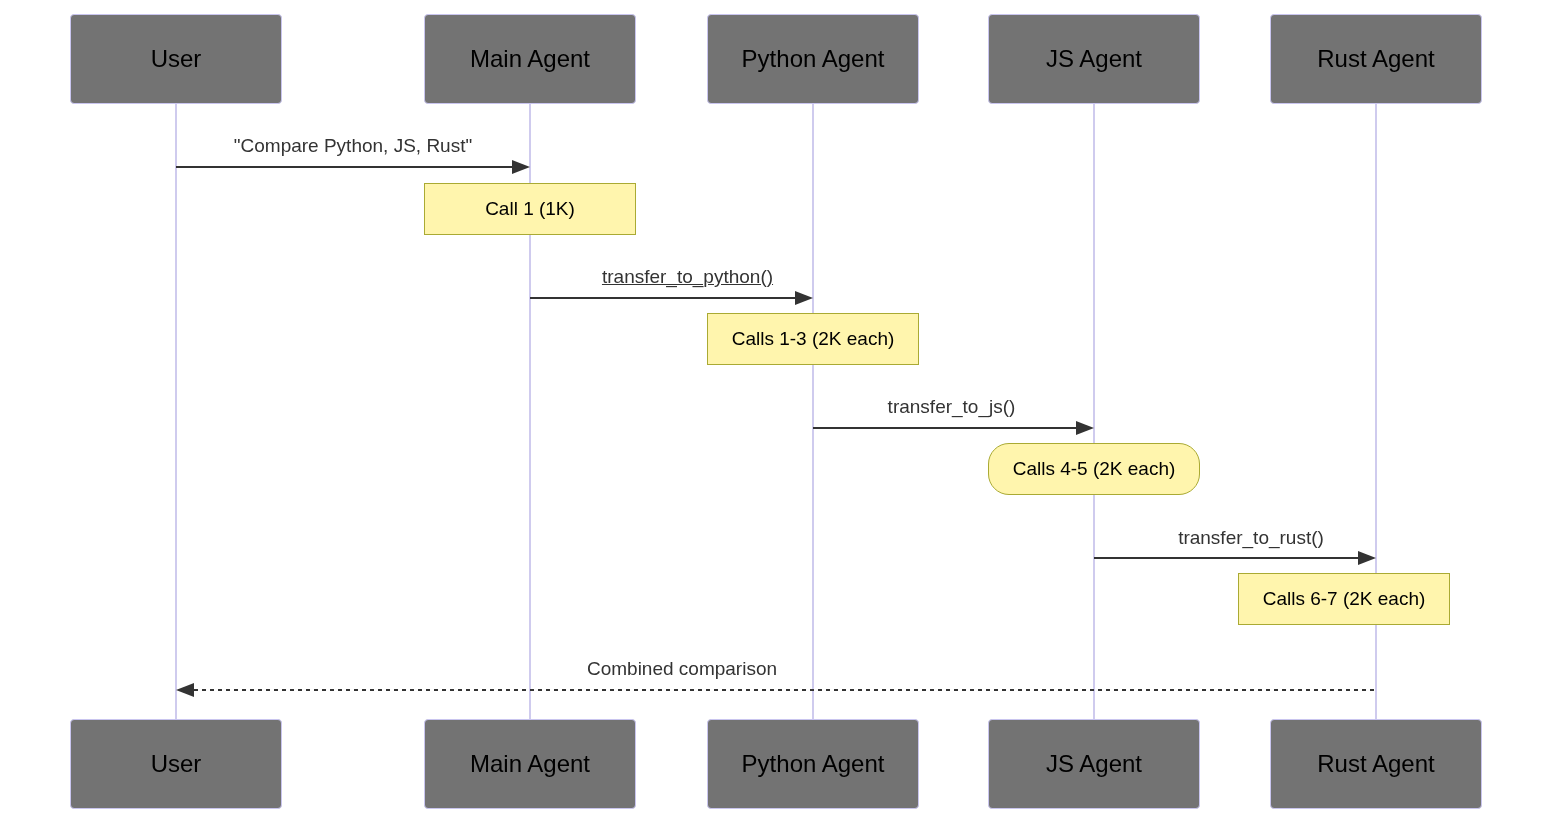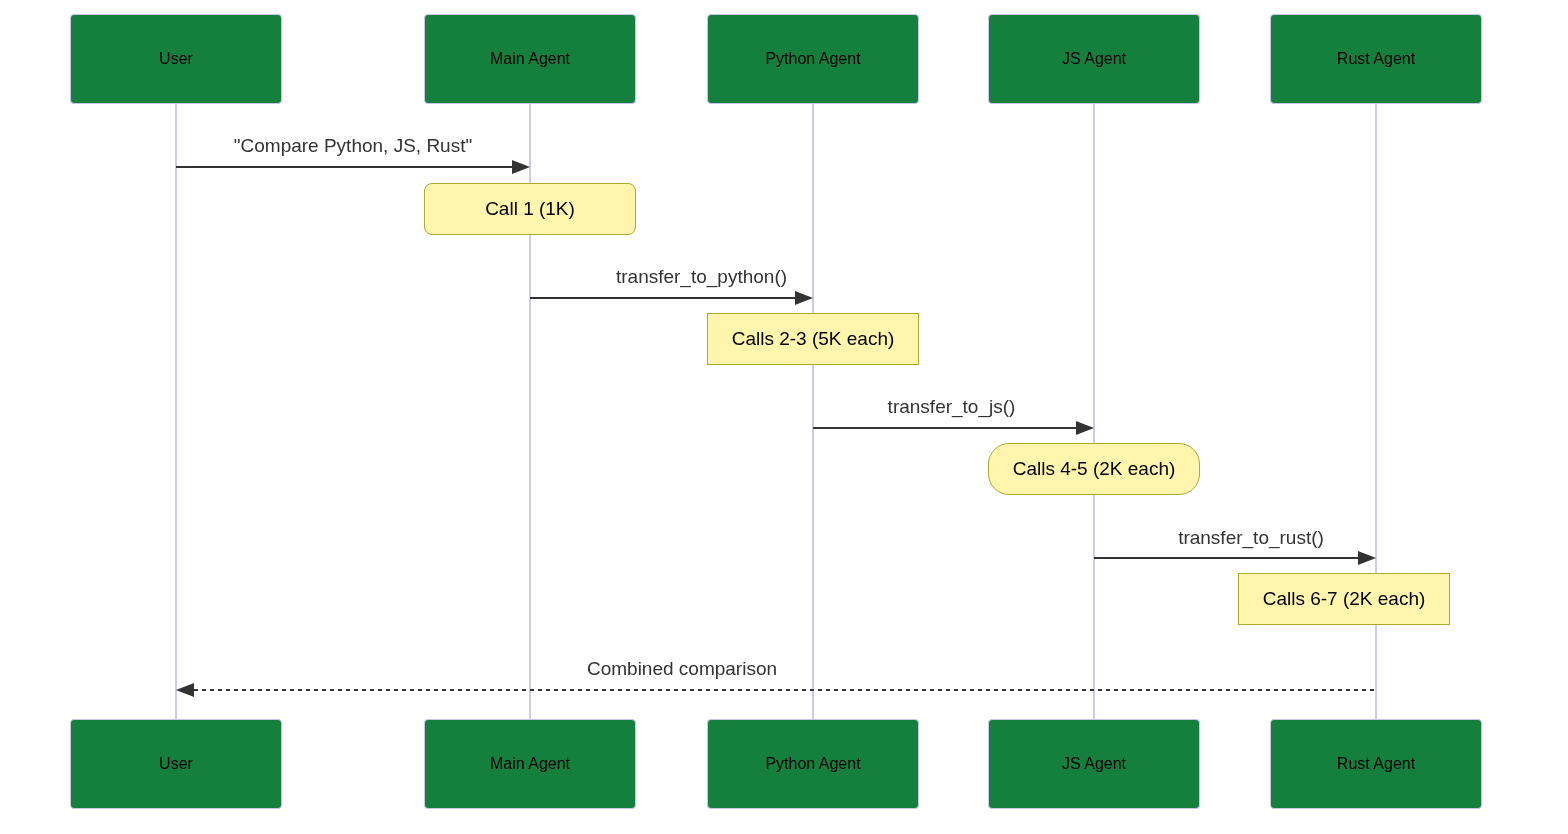--- a/index.html
+++ b/index.html
@@ -12,27 +12,27 @@
     position: relative;
     width: 1568px;
     height: 834px;
     background: #ffffff;
     overflow: hidden;
   }
   .actor-box {
     position: absolute;
     width: 210px;
     height: 88px;
-    background: #15803d;
+    background: #737373;
     border: 1px solid #c9c5ef;
     border-radius: 4px;
     display: flex;
     align-items: center;
     justify-content: center;
-    font-size: 16px;
+    font-size: 24px;
     color: #000000;
     box-sizing: content-box;
   }
   .lifeline {
     position: absolute;
     width: 2px;
     top: 104px;
     height: 615px;
     background: #cfcbee;
   }
@@ -104,30 +104,30 @@
     <span>JS Agent</span>
   </div>
   <div class="actor-box" style="left:1270px;top:14px;">
     <span>Rust Agent</span>
   </div>
 
   <div class="msg-label" style="left:176px;width:354px;top:135px;">"Compare Python, JS, Rust"</div>
   <div class="msg-line" style="left:176px;width:336px;top:166px;"></div>
   <div class="arrowhead-right" style="left:512px;top:160px;"></div>
 
-  <div class="note-box" style="left:424px;top:183px;border-radius:8px;">
+  <div class="note-box" style="left:424px;top:183px;">
     <span>Call 1 (1K)</span>
   </div>
 
-  <div class="msg-label" style="left:560px;width:283px;top:266px;">transfer_to_python()</div>
+  <div class="msg-label" style="left:546px;width:283px;top:266px;text-decoration:underline;">transfer_to_python()</div>
   <div class="msg-line" style="left:530px;width:265px;top:297px;"></div>
   <div class="arrowhead-right" style="left:795px;top:291px;"></div>
 
   <div class="note-box" style="left:707px;top:313px;">
-    <span>Calls 2-3 (5K each)</span>
+    <span>Calls 1-3 (2K each)</span>
   </div>
 
   <div class="msg-label" style="left:813px;width:277px;top:396px;">transfer_to_js()</div>
   <div class="msg-line" style="left:813px;width:263px;top:427px;"></div>
   <div class="arrowhead-right" style="left:1076px;top:421px;"></div>
 
   <div class="note-box" style="left:988px;top:443px;border-radius:21px;">
     <span>Calls 4-5 (2K each)</span>
   </div>
 

